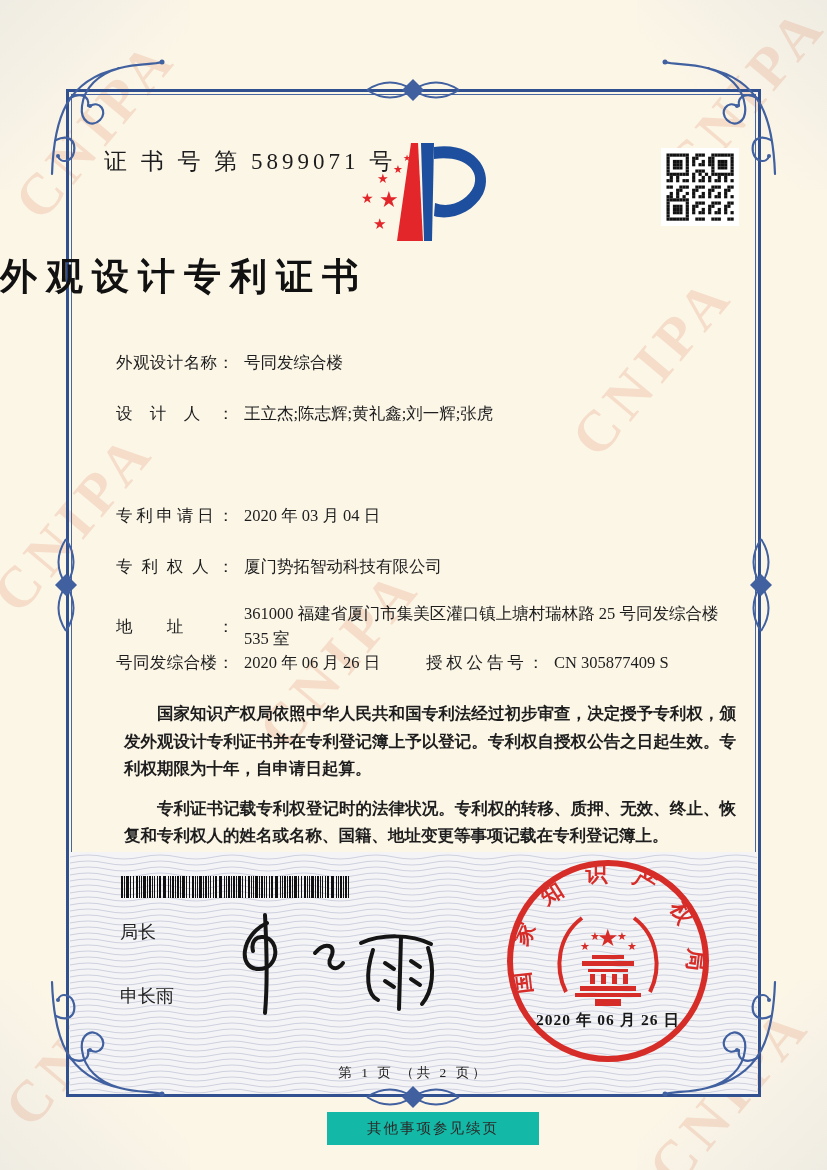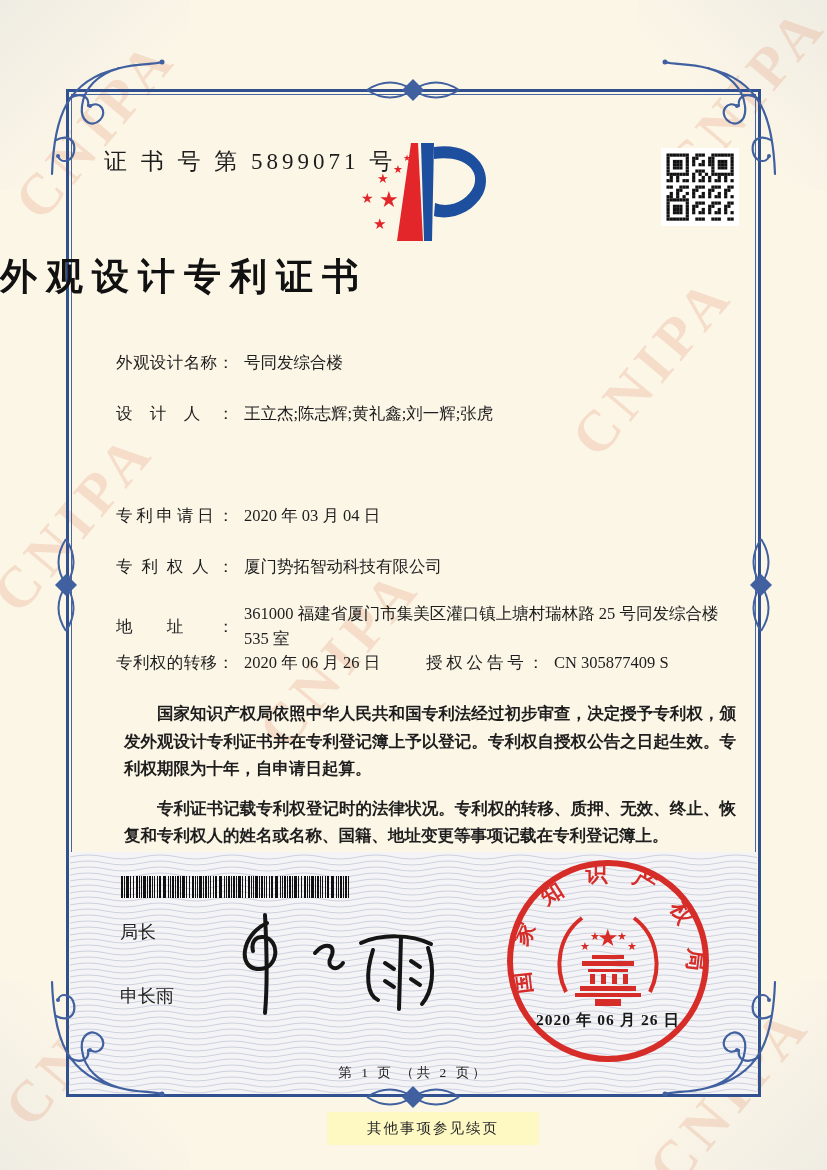--- a/index.html
+++ b/index.html
@@ -60,21 +60,21 @@
                font-family:"Liberation Sans","DejaVu Sans",sans-serif;color:#222;}
   .signature{position:absolute;left:215px;top:903px;width:232px;height:118px;}
 
   .seal{position:absolute;left:503px;top:856px;width:210px;height:210px;opacity:0.95;}
   .seal-date{position:absolute;left:512px;top:1010px;width:192px;text-align:center;
              font-size:15.5px;font-weight:600;letter-spacing:1px;color:#161616;z-index:5;}
 
   .page-footer{position:absolute;left:0;top:1064px;width:827px;text-align:center;
                font-size:13.5px;letter-spacing:3px;color:#222;}
 
-  .note-box{position:absolute;left:327px;top:1112px;width:212px;height:33px;background:#fef9c3;
+  .note-box{position:absolute;left:327px;top:1112px;width:212px;height:33px;background:#14b8a6;
             display:flex;align-items:center;justify-content:center;font-size:14.5px;
             letter-spacing:2px;color:#2a2a2a;z-index:6;}
 
   .corner-wash{position:absolute;width:190px;height:190px;z-index:0;opacity:.5;}
 </style>
 </head>
 <body>
 
 <svg width="0" height="0" style="position:absolute" aria-hidden="true">
   <defs>
@@ -451,21 +451,21 @@
   </div>
   <div class="field-row" style="top:554px">
     <span class="f-label">专利权人：</span>
     <span class="f-value">厦门势拓智动科技有限公司</span>
   </div>
   <div class="field-row addr" style="top:601px">
     <span class="f-label">地址：</span>
     <span class="f-value">361000 福建省厦门市集美区灌口镇上塘村瑞林路 25 号同发综合楼 535 室</span>
   </div>
   <div class="field-row" style="top:650px">
-    <span class="f-label">专利权的转移：</span>
+    <span class="f-label">号同发综合楼：</span>
     <span class="f-value">2020 年 06 月 26 日</span>
     <span class="grant2">
       <span class="f-label">授权公告号：</span>
       <span class="f-value">CN 305877409 S</span>
     </span>
   </div>
 
   <div class="paras">
     <p>国家知识产权局依照中华人民共和国专利法经过初步审查，决定授予专利权，颁发外观设计专利证书并在专利登记簿上予以登记。专利权自授权公告之日起生效。专利权期限为十年，自申请日起算。</p>
     <p>专利证书记载专利权登记时的法律状况。专利权的转移、质押、无效、终止、恢复和专利权人的姓名或名称、国籍、地址变更等事项记载在专利登记簿上。</p>

